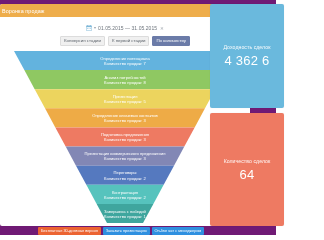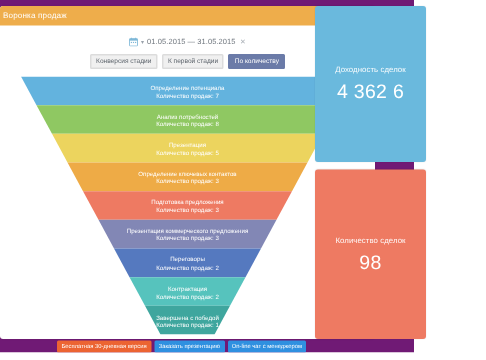--- a/index.html
+++ b/index.html
@@ -185,21 +185,21 @@
     </div>
   </div>
 
   <div class="kpi kpi-a">
     <span class="kpi-title">Доходность сделок</span>
     <span class="kpi-value">4 362 6</span>
   </div>
 
   <div class="kpi kpi-b">
     <span class="kpi-title">Количество сделок</span>
-    <span class="kpi-value">98</span>
+    <span class="kpi-value">64</span>
   </div>
 
   <div class="cta-bar">
     <span class="cta cta-orange">Бесплатная 30-дневная версия</span>
     <span class="cta cta-blue">Заказать презентацию</span>
     <span class="cta cta-blue">On-line чат с менеджером</span>
   </div>
 
 </div>
 

